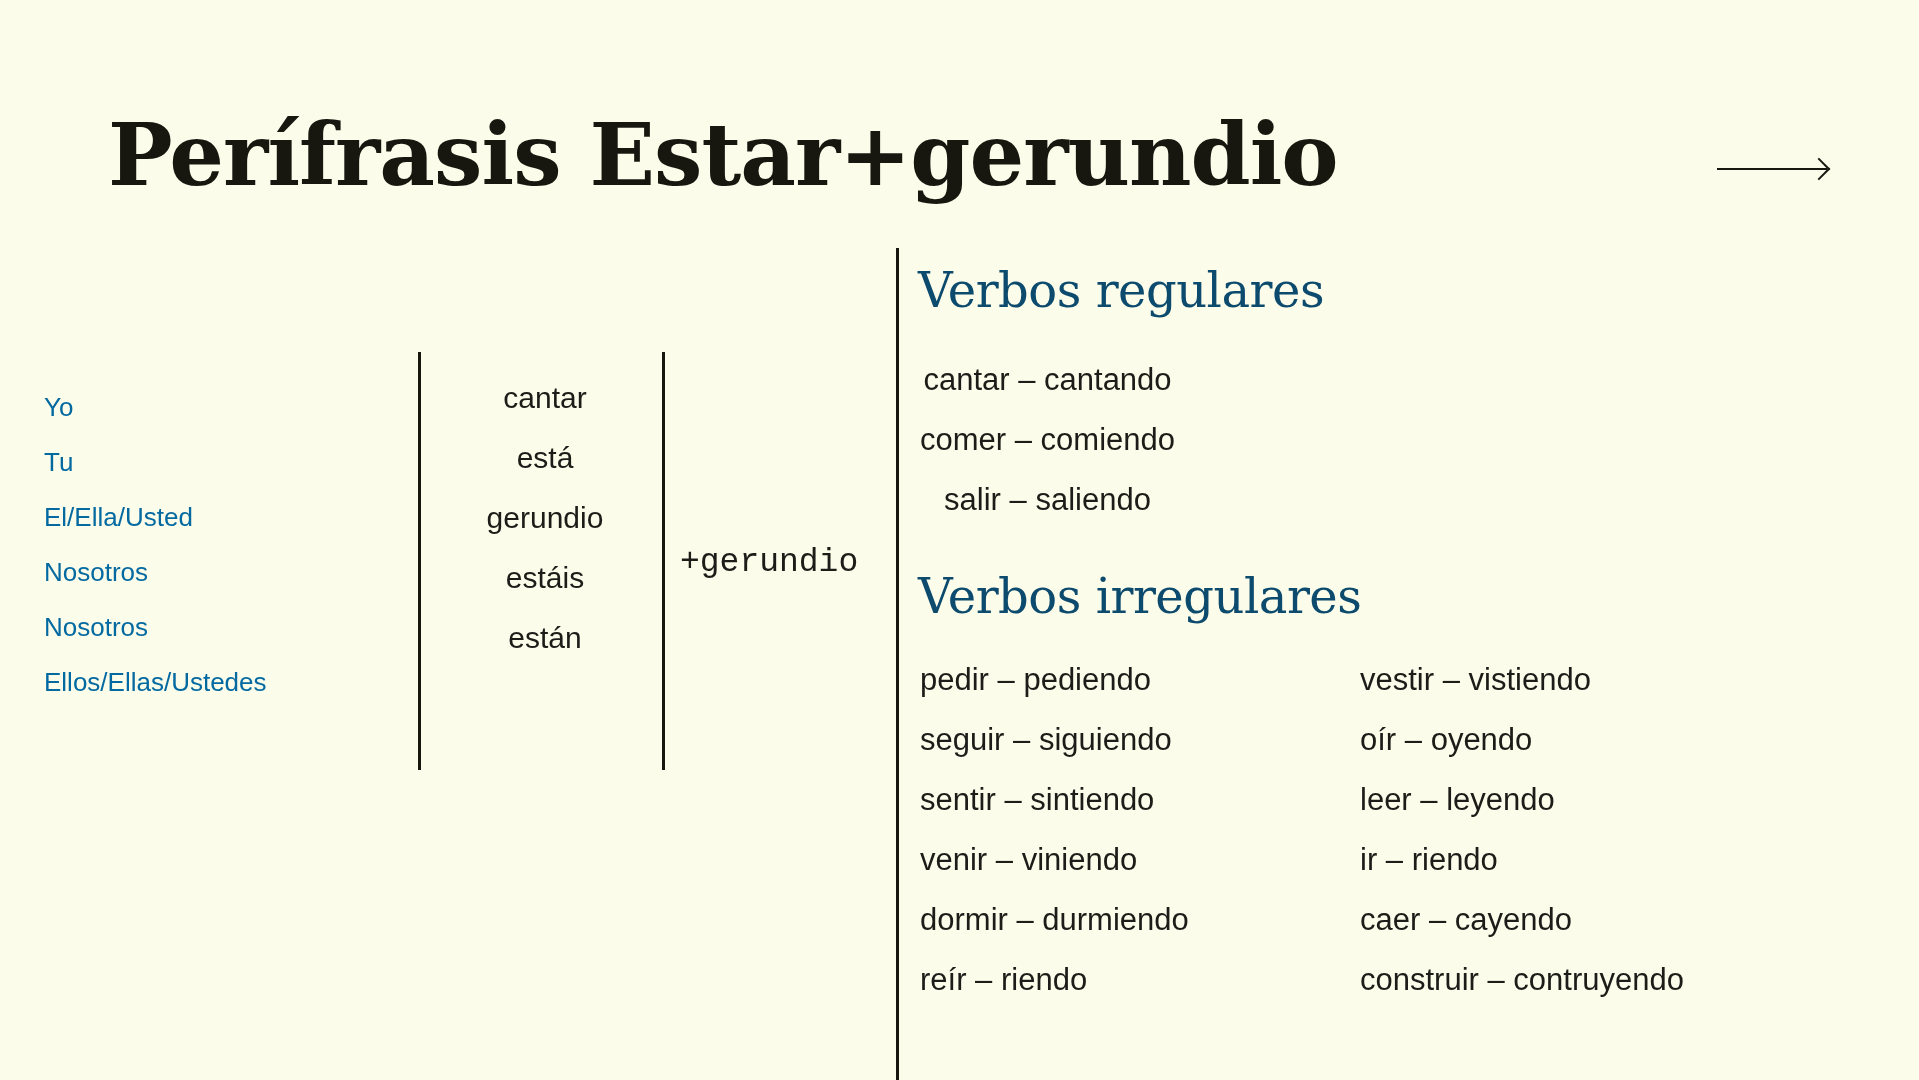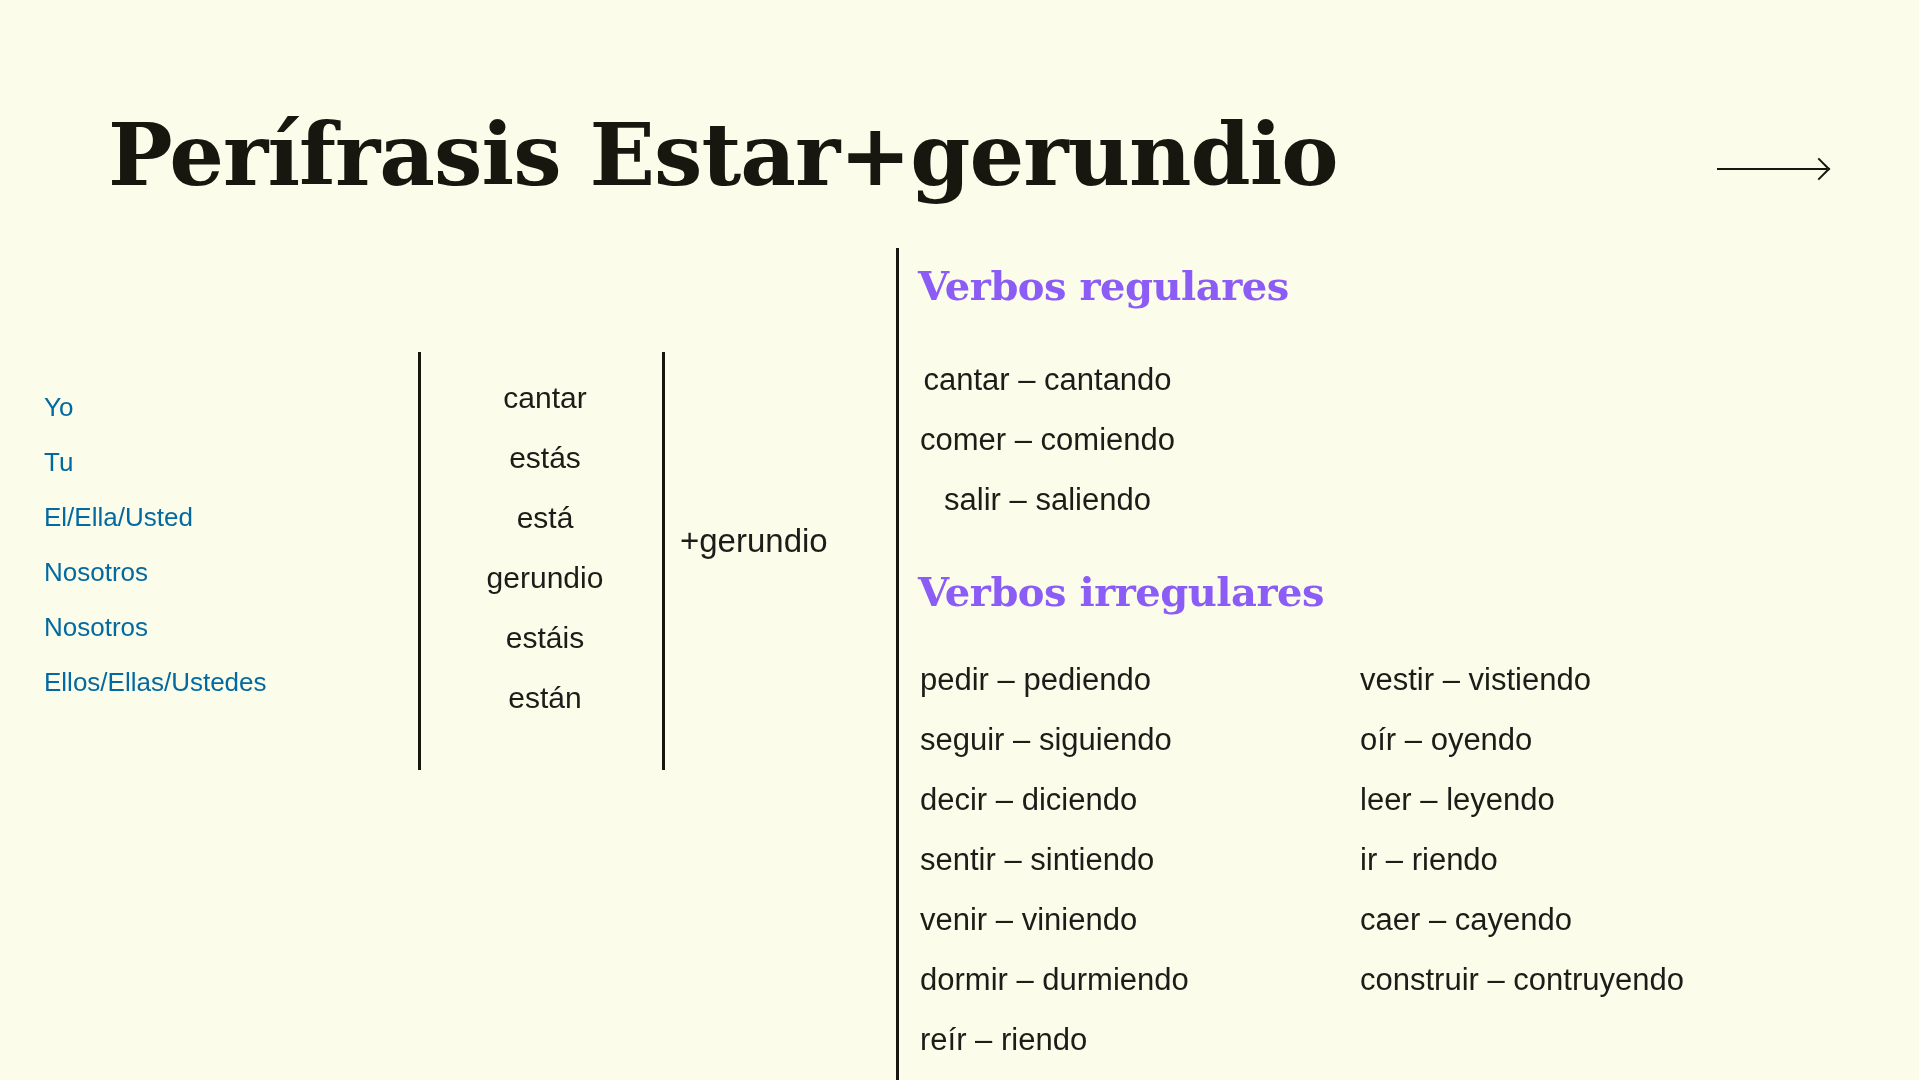--- a/index.html
+++ b/index.html
@@ -80,35 +80,35 @@
     top: 368px;
     width: 230px;
     text-align: center;
     font-size: 30px;
     line-height: 60px;
   }
 
   .gerundio-tag {
     position: absolute;
     left: 680px;
-    top: 522px;
-    font-family: Liberation Sans, sans-serif;
+    top: 544px;
+    font-family: Liberation Mono, monospace;
     font-size: 33px;
     color: #1c1c18;
     white-space: nowrap;
   }
 
   
   .sec-heading {
     position: absolute;
     font-family: "DejaVu Serif", "Liberation Serif", serif;
-    font-weight: 700;
-    font-size: 40px;
+    font-weight: 400;
+    font-size: 48px;
     letter-spacing: -0.5px;
-    color: #8b5cf6;
+    color: #0c4a6e;
     white-space: nowrap;
   }
   .heading-regular { left: 918px; top: 262px; }
   .heading-irregular { left: 918px; top: 568px; }
 
   .verb-list {
     position: absolute;
     font-size: 31px;
     line-height: 60px;
     color: #1c1c18;
@@ -135,21 +135,20 @@
     <div>Yo</div>
     <div>Tu</div>
     <div>El/Ella/Usted</div>
     <div>Nosotros</div>
     <div>Nosotros</div>
     <div>Ellos/Ellas/Ustedes</div>
   </div>
 
   <div class="estar-forms">
     <div>cantar</div>
-    <div>estás</div>
     <div>está</div>
     <div>gerundio</div>
     <div>estáis</div>
     <div>están</div>
   </div>
 
   <div class="gerundio-tag">+gerundio</div>
 
   <div class="sec-heading heading-regular">Verbos regulares</div>
 
@@ -157,21 +156,20 @@
     <div>cantar – cantando</div>
     <div>comer – comiendo</div>
     <div>salir – saliendo</div>
   </div>
 
   <div class="sec-heading heading-irregular">Verbos irregulares</div>
 
   <div class="verb-list irregular-col-1">
     <div>pedir – pediendo</div>
     <div>seguir – siguiendo</div>
-    <div>decir – diciendo</div>
     <div>sentir – sintiendo</div>
     <div>venir – viniendo</div>
     <div>dormir – durmiendo</div>
     <div>reír – riendo</div>
   </div>
 
   <div class="verb-list irregular-col-2">
     <div>vestir – vistiendo</div>
     <div>oír – oyendo</div>
     <div>leer – leyendo</div>

